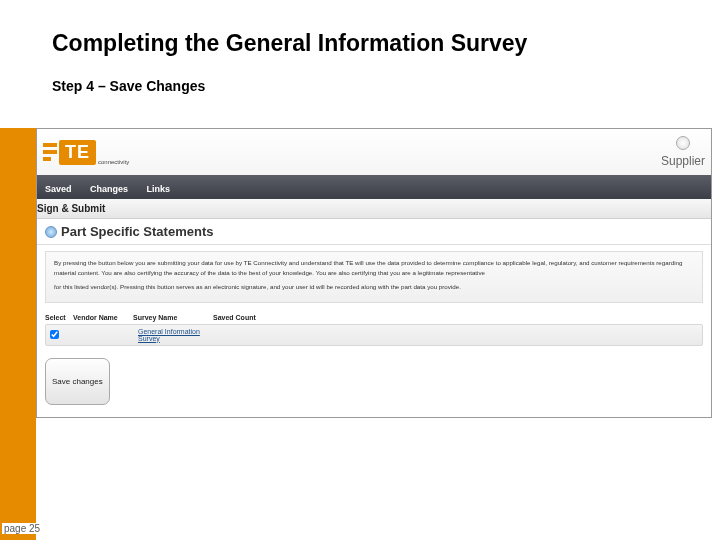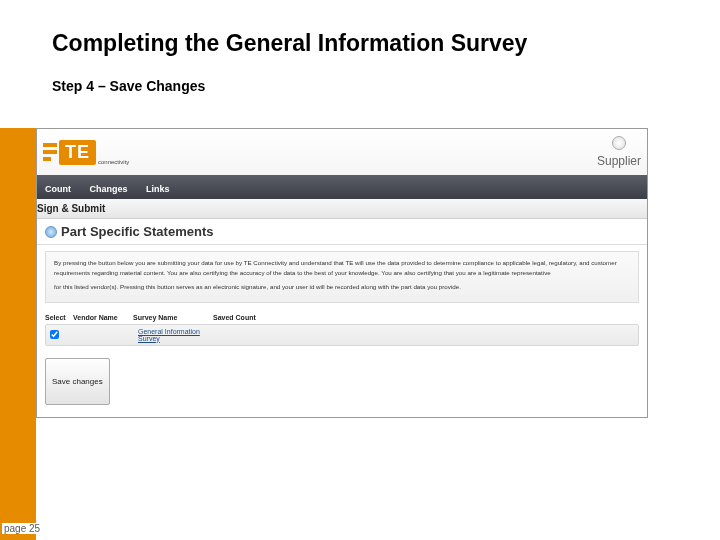--- a/index.html
+++ b/index.html
@@ -33,21 +33,21 @@
   .subtitle {
     position: absolute;
     left: 52px; top: 78px;
     font-size: 14px;
     font-weight: bold;
     color: #000;
   }
   .screenshot {
     position: absolute;
     left: 36px; top: 128px;
-    width: 612px; height: 290px;
+    width: 676px; height: 290px;
     border: 1px solid #999;
     background: #fff;
     overflow: hidden;
   }
   .app-header {
     height: 46px;
     padding: 4px 6px;
     display: flex;
     justify-content: space-between;
     align-items: center;
@@ -174,21 +174,21 @@
     text-decoration: underline;
   }
   .save-btn-wrap {
     margin: 12px 8px 0 8px;
   }
   .save-btn {
     font-size: 8px;
     padding: 18px 6px;
     background: linear-gradient(#fefefe,#e4e4e4);
     border: 1px solid #aaa;
-    border-radius: 2px;
+    border-radius: 7px;
     color: #222;
     cursor: pointer;
   }
   .page-num {
     position: absolute;
     left: 2px;
     bottom: 6px;
     font-size: 10px;
     color: #595959;
     background: #fff;
@@ -217,21 +217,21 @@
       <div class="logo-te">TE</div>
       <div class="logo-sub">connectivity</div>
     </div>
     <div class="supplier">
       <span class="supplier-icon"></span>
       <span>Supplier</span>
     </div>
   </div>
 
   <div class="nav-bar">
-    <span>Count</span>
+    <span>Saved</span>
     <span>Changes</span>
     <span>Links</span>
   </div>
 
   <div class="section-sign">Sign &amp; Submit</div>
 
   <div class="stmt-header">
     <span class="stmt-icon"></span>
     <span>Part Specific Statements</span>
   </div>

